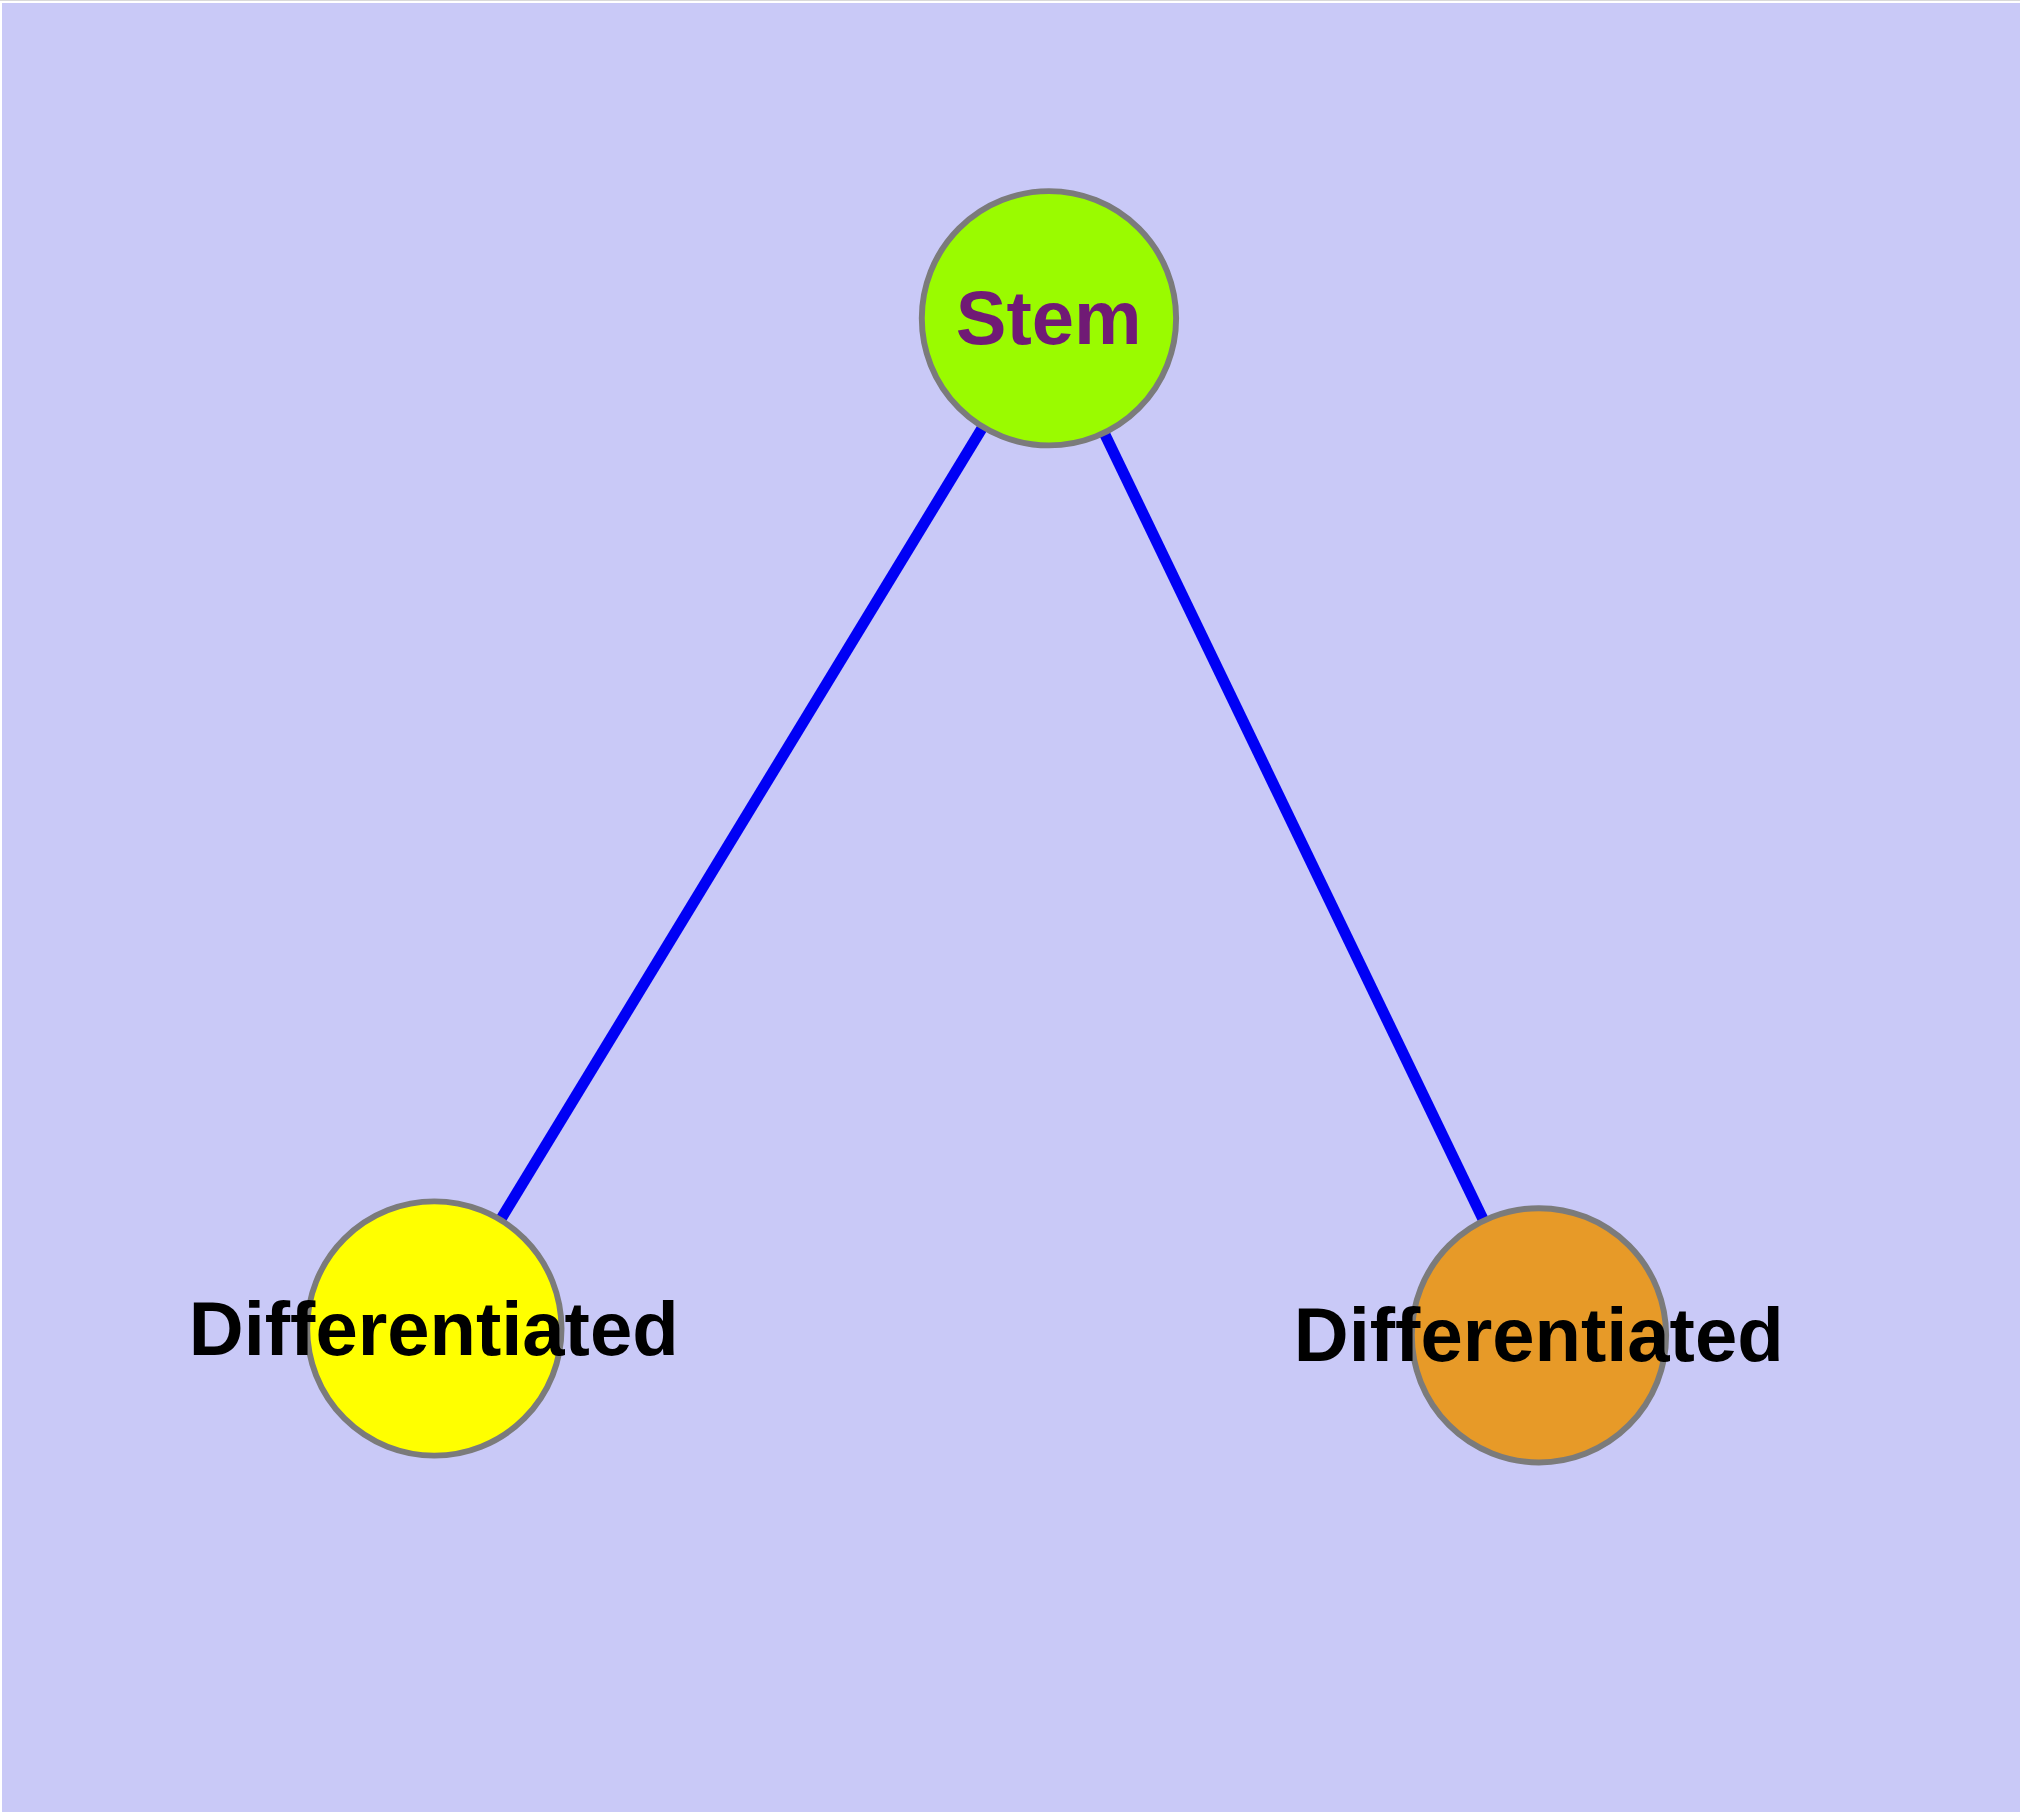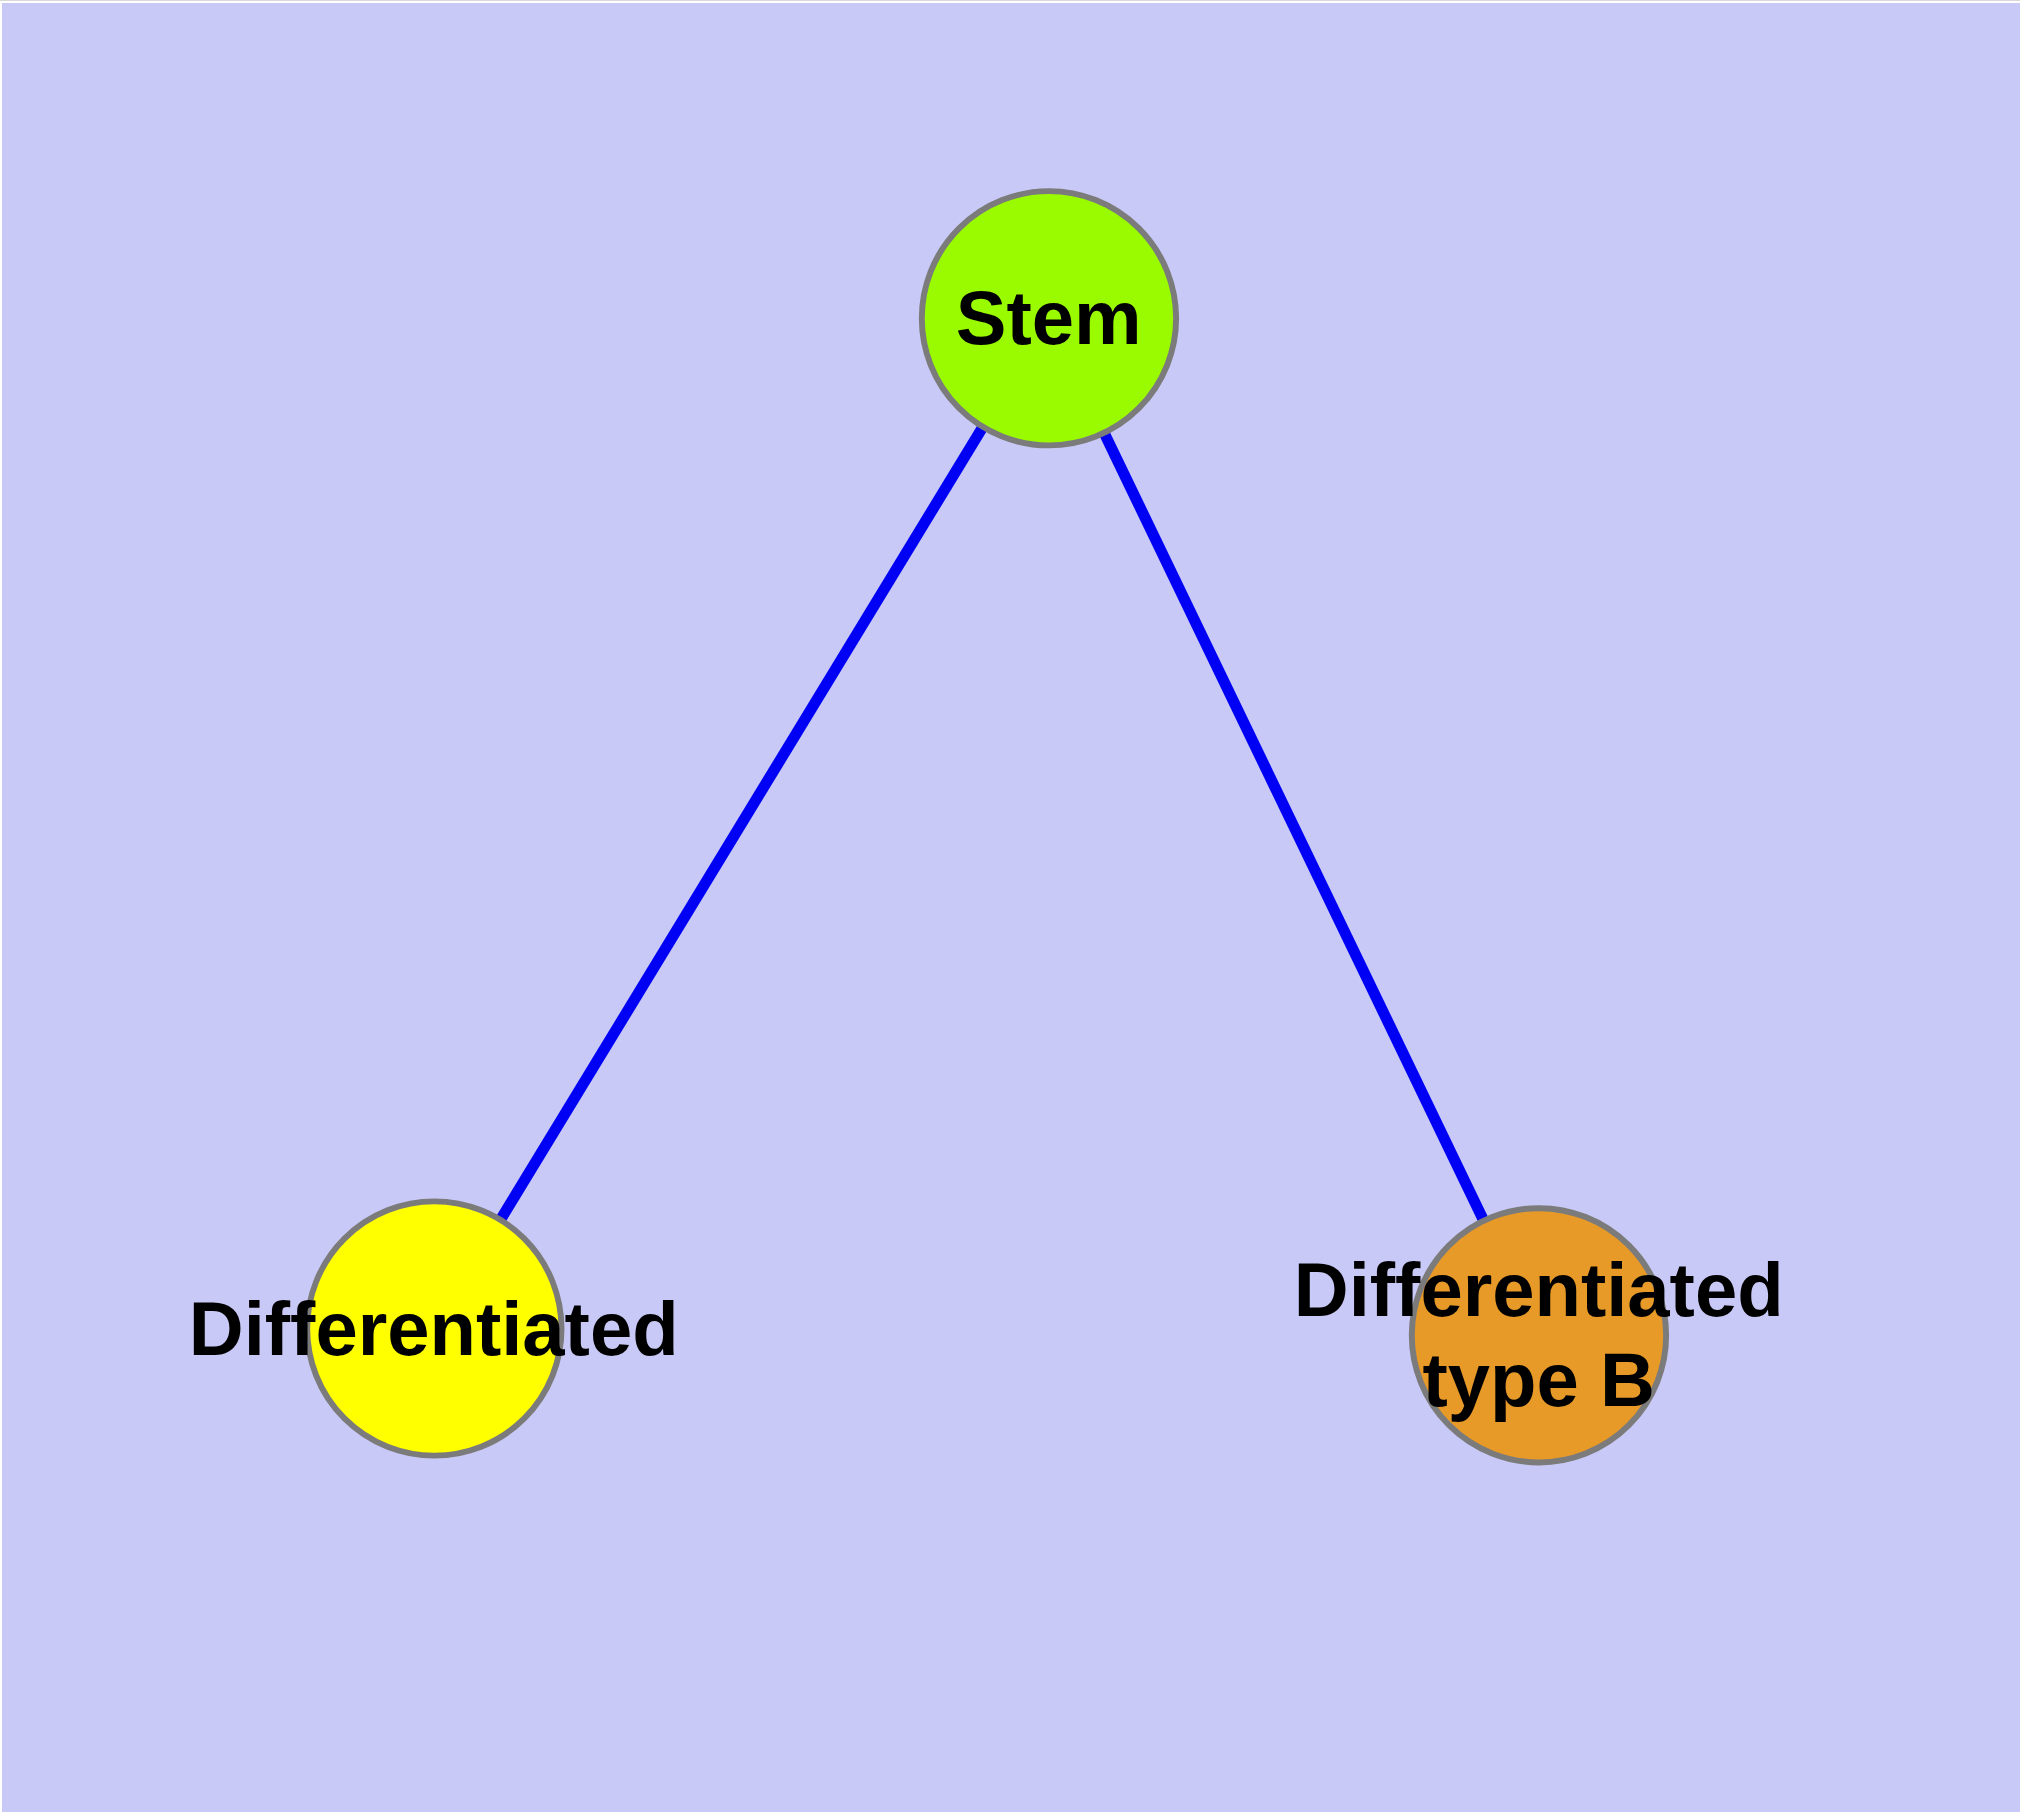--- a/index.html
+++ b/index.html
@@ -60,27 +60,26 @@
     <svg viewBox="0 0 2382 2134" preserveAspectRatio="none">
 
       <line data-bind-attr="x1:graph.nodes.0.cx;y1:graph.nodes.0.cy;x2:graph.nodes.1.cx;y2:graph.nodes.1.cy;stroke:style.edge_color;stroke-width:style.edge_width" x1="1235" y1="372" x2="510" y2="1564" stroke="#0000f5" stroke-width="13"></line>
       <line data-bind-attr="x1:graph.nodes.0.cx;y1:graph.nodes.0.cy;x2:graph.nodes.2.cx;y2:graph.nodes.2.cy;stroke:style.edge_color;stroke-width:style.edge_width" x1="1235" y1="372" x2="1813" y2="1572" stroke="#0000f5" stroke-width="13"></line>
 
       <circle data-bind-attr="cx:graph.nodes.0.cx;cy:graph.nodes.0.cy;r:graph.nodes.0.r;fill:graph.nodes.0.fill;stroke:style.node_border_color;stroke-width:style.node_border_width" cx="1235" cy="372" r="150" fill="#9afb00" stroke="#7b7b7b" stroke-width="7"></circle>
       <circle data-bind-attr="cx:graph.nodes.1.cx;cy:graph.nodes.1.cy;r:graph.nodes.1.r;fill:graph.nodes.1.fill;stroke:style.node_border_color;stroke-width:style.node_border_width" cx="510" cy="1564" r="150" fill="#ffff00" stroke="#7b7b7b" stroke-width="7"></circle>
       <circle data-bind-attr="cx:graph.nodes.2.cx;cy:graph.nodes.2.cy;r:graph.nodes.2.r;fill:graph.nodes.2.fill;stroke:style.node_border_color;stroke-width:style.node_border_width" cx="1813" cy="1572" r="150" fill="#e79a28" stroke="#7b7b7b" stroke-width="7"></circle>
     </svg>
 
-    <div class="node-label" style="left: 1047px; top: 315px; color: #000000;">
+    <div class="node-label" style="left: 1047px; top: 315px; color: #701a75;">
       <span class="line" data-bind="graph.nodes.0.label_lines.0">Stem</span>
     </div>
 
     <div class="node-label" style="left: 432px; top: 1326px; color: rgb(0, 0, 0);">
       <span class="line" data-bind="graph.nodes.1.label_lines.0">Differentiated</span>
     </div>
 
     <div class="node-label" style="left: 1537px; top: 1332px; color: rgb(0, 0, 0);">
       <span class="line" data-bind="graph.nodes.2.label_lines.0">Differentiated</span>
-      <span class="line" data-bind="graph.nodes.2.label_lines.1">type B</span>
     </div>
   </div>
 </div>
 
 
 </body></html>

